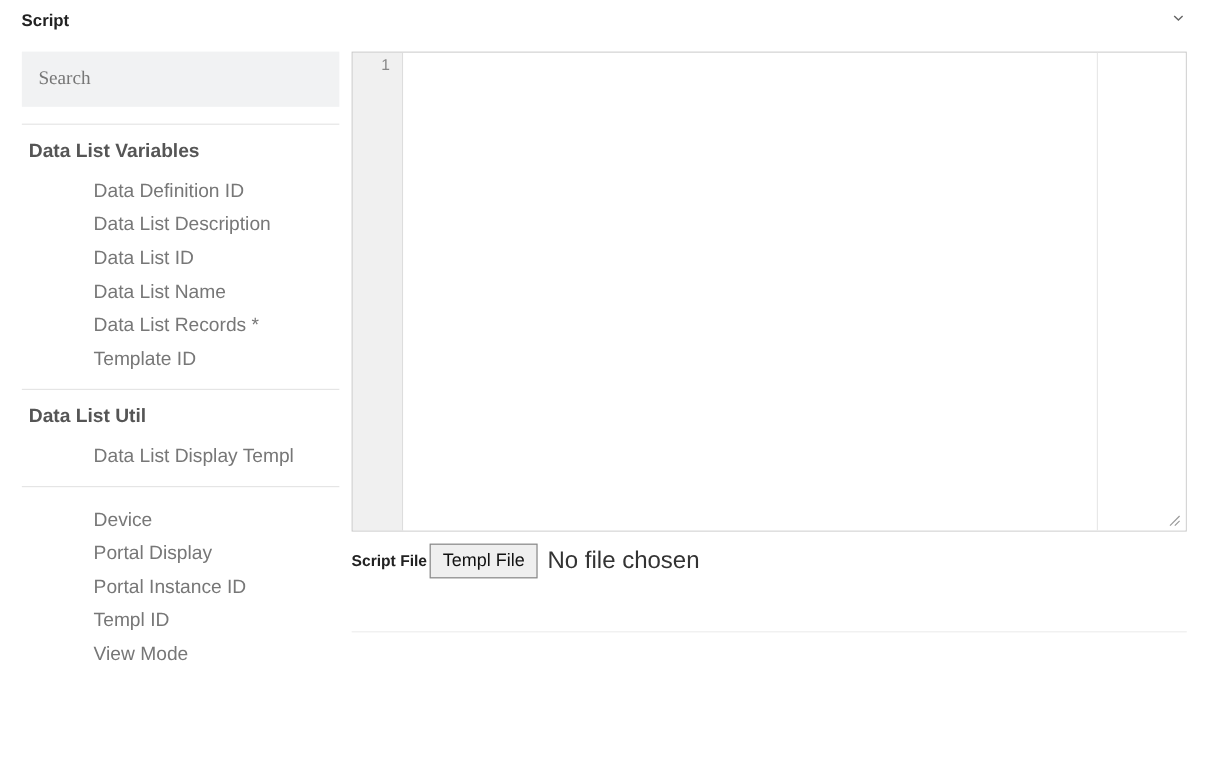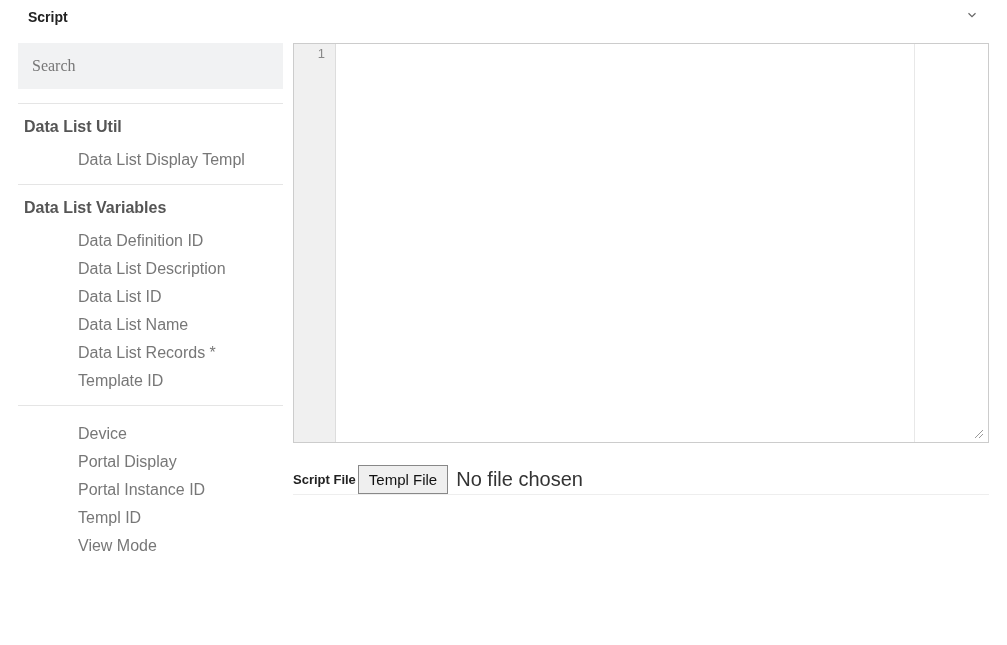--- a/index.html
+++ b/index.html
@@ -12,21 +12,21 @@
       font-size: 14px;
       color: #333;
       width: 1007px;
       height: 645px;
       overflow: hidden;
     }
     .header {
       display: flex;
       justify-content: space-between;
       align-items: center;
-      padding: 8px 28px;
+      padding: 8px 18px;
     }
     .header-title {
       font-weight: 600;
       color: #222;
       font-size: 14px;
     }
     .chevron {
       width: 14px;
       height: 14px;
       color: #666;
@@ -136,22 +136,23 @@
       width: 12px;
       height: 12px;
       color: #999;
       font-size: 10px;
       pointer-events: none;
     }
     .script-file-row {
       display: flex;
       align-items: center;
       gap: 2px;
-      margin-top: 22px;
+      margin-top: 10px;
       border-bottom: 1px solid #eee;
+      padding-bottom: 44px;
     }
     .script-file-label {
       font-weight: 700;
       font-size: 13px;
       color: #222;
     }
     .choose-file-btn {
       font-size: 15px;
       padding: 5px 10px;
       background: #efefef;
@@ -177,32 +178,32 @@
   </span>
 </div>
 
 <div class="body">
   <div class="sidebar">
     <div class="search-wrap">
       <input type="text" class="search-input" placeholder="Search" style="">
     </div>
 
     <div class="group">
-      <div class="group-title">Data List Util</div>
-      <div class="group-item">Data List Display Templ</div>
-    </div>
-
-    <div class="group">
       <div class="group-title">Data List Variables</div>
       <div class="group-item">Data Definition ID</div>
       <div class="group-item">Data List Description</div>
       <div class="group-item">Data List ID</div>
       <div class="group-item">Data List Name</div>
       <div class="group-item">Data List Records *</div>
       <div class="group-item">Template ID</div>
+    </div>
+
+    <div class="group">
+      <div class="group-title">Data List Util</div>
+      <div class="group-item">Data List Display Templ</div>
     </div>
 
     <div class="group">
       <div class="group-item">Device</div>
       <div class="group-item">Portal Display</div>
       <div class="group-item">Portal Instance ID</div>
       <div class="group-item">Templ ID</div>
       <div class="group-item">View Mode</div>
     </div>
   </div>

